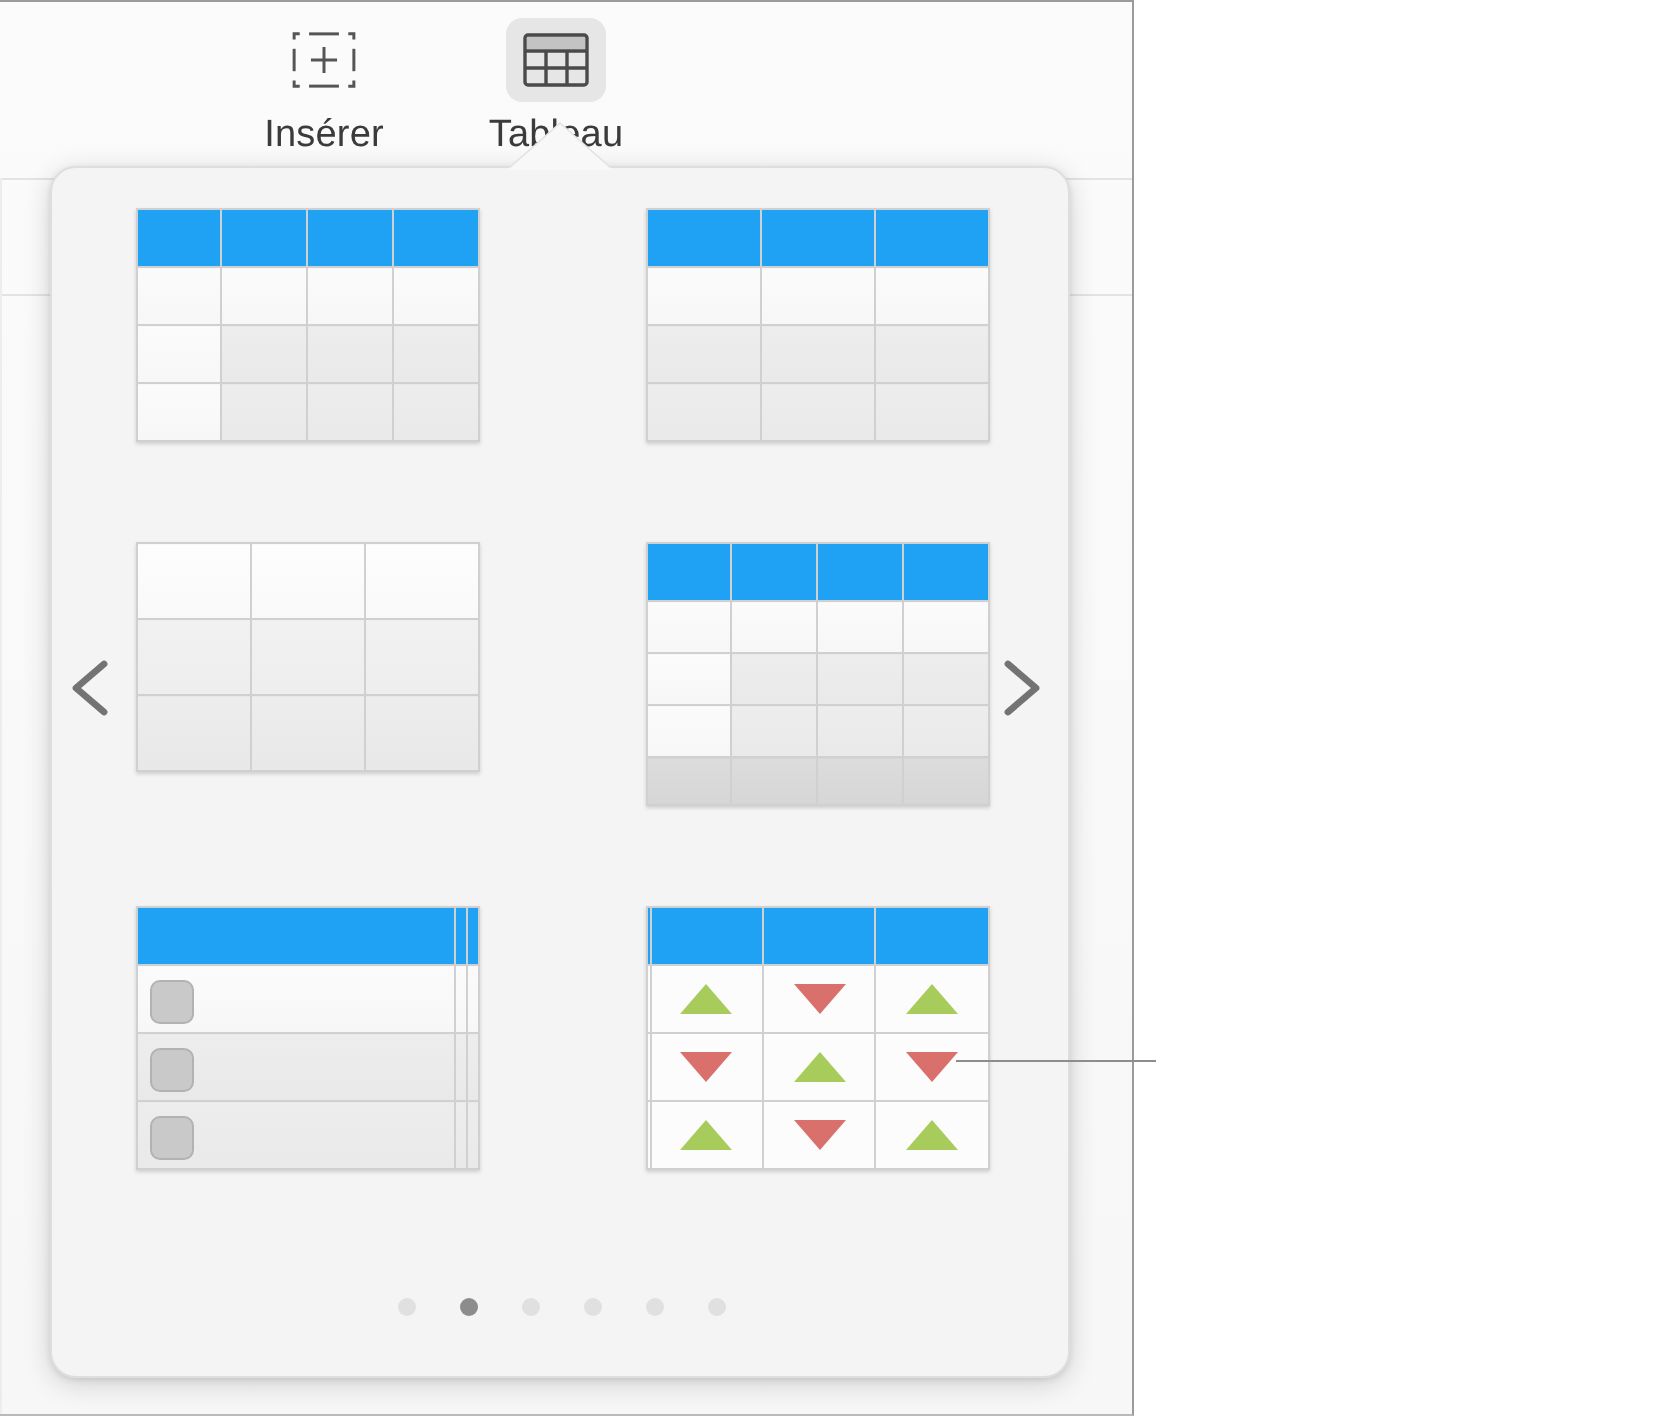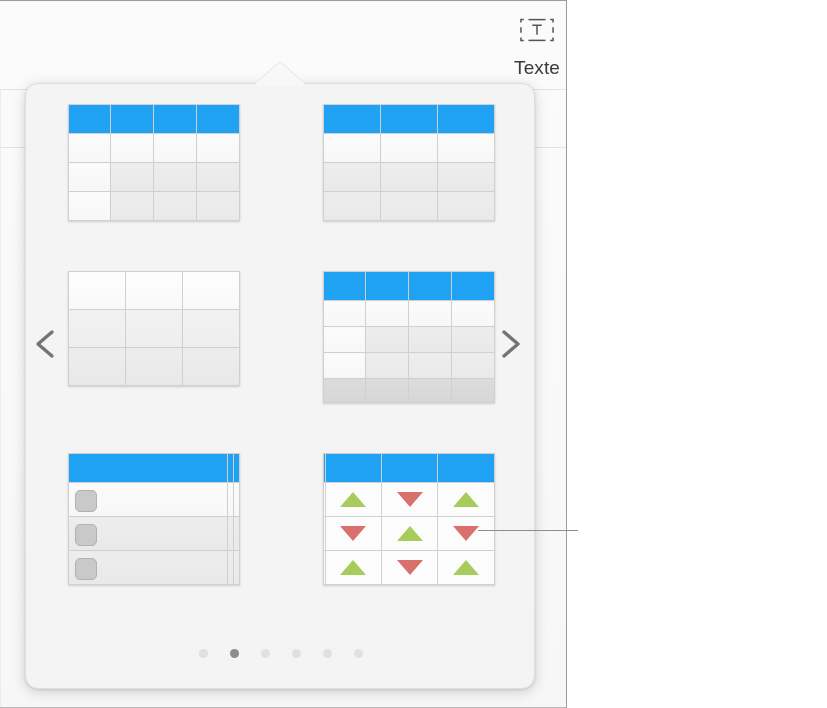--- a/index.html
+++ b/index.html
@@ -113,41 +113,56 @@
 <div id="root">
 
   <div class="app-window">
 
     <div class="doc-rule r1"></div>
     <div class="doc-rule r2"></div>
     <div class="doc-rule v1"></div>
 
     <div class="toolbar">
 
-
-
-
-      <div class="tb-item" style="left:485px;">
+      <div class="tb-item" style="left:110px;">
         <div class="tb-icon-wrap">
-          <svg viewBox="0 0 36 24" width="34" height="24">
+          <svg viewBox="0 0 34 30" width="32" height="28">
             <g fill="none" stroke="#555" stroke-width="1.6">
-              <path d="M4 1 H1 V4"></path>
-                <path d="M1 9 V15"></path>
-                <path d="M1 20 V23 H4"></path>
-              <path d="M9 1 H27"></path>
-                <path d="M32 1 H35 V4"></path>
-                <path d="M35 9 V15"></path>
-              <path d="M35 20 V23 H32"></path>
-                <path d="M27 23 H9"></path>
-              <path d="M13 7 H23 M18 7 V17"></path>
+              <path d="M4 1 H1 V4" stroke-dasharray="0"></path>
+              <path d="M1 9 V21"></path>
+              <path d="M1 26 V29 H4"></path>
+              <path d="M9 1 H25"></path>
+              <path d="M30 1 H33 V4"></path>
+              <path d="M33 9 V21"></path>
+              <path d="M33 26 V29 H30"></path>
+              <path d="M25 29 H9"></path>
+              <path d="M17 8 V22 M10 15 H24"></path>
             </g>
           </svg>
         </div>
-        <div class="tb-label">Texte</div>
+        <div class="tb-label">Insérer</div>
       </div>
+
+      <div class="tb-item selected" style="left:226px;">
+        <div class="tb-icon-wrap">
+          <svg viewBox="0 0 34 28" width="34" height="28">
+            <g fill="none" stroke="#4a4a4a" stroke-width="1.7">
+              <rect x="1.5" y="1.5" width="31" height="25" rx="1.5"></rect>
+              <path d="M1.5 9.5 H32.5"></path>
+              <path d="M1.5 18 H32.5"></path>
+              <path d="M12 9.5 V26.5"></path>
+              <path d="M22.5 9.5 V26.5"></path>
+            </g>
+            <rect x="2.4" y="2.4" width="29.2" height="6.2" fill="#5d5d5d" opacity=".25"></rect>
+          </svg>
+        </div>
+        <div class="tb-label">Tableau</div>
+      </div>
+
+
     </div>
 
     <div class="popover">
       <div class="popover-notch"></div>
 
       <div class="thumb-grid">
 
         <div class="thumb">
           <table class="tt">
             <tbody>

